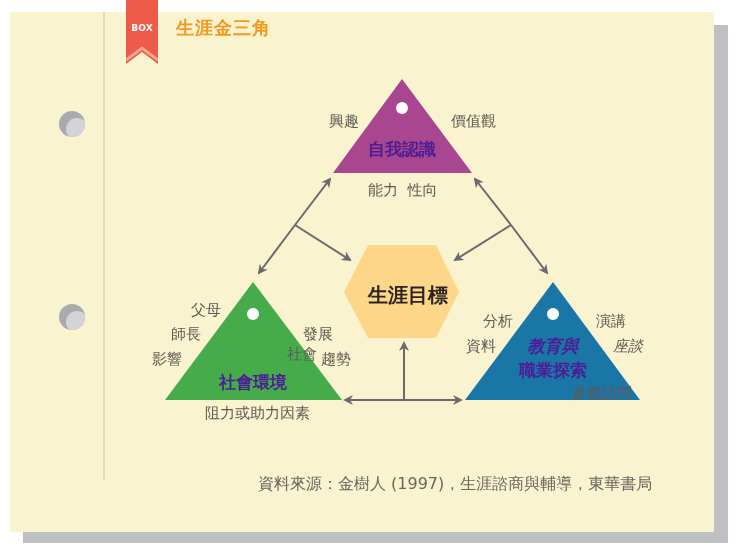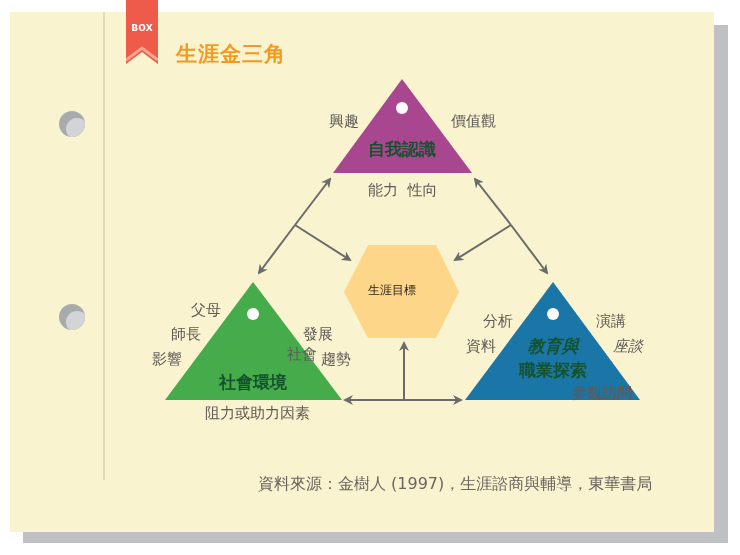--- a/index.html
+++ b/index.html
@@ -29,34 +29,34 @@
     border-radius: 50%; background: #D3D4D7;
   }
   .ribbon {
     position: absolute; left: 126px; top: 0; width: 32px; height: 64px;
   }
   .ribbon-label {
     position: absolute; left: 126px; top: 23px; width: 32px; text-align: center;
     color: #fff; font-size: 9px; font-weight: bold; letter-spacing: 0.2px;
   }
   .box-title {
-    position: absolute; left: 176px; top: 40px;
-    color: #F39A1E; font-size: 21px; font-weight: bold; letter-spacing: 1px;
+    position: absolute; left: 176px; top: 16px;
+    color: #F39A1E; font-size: 18px; font-weight: bold; letter-spacing: 1px;
   }
   svg.diagram { position: absolute; left: 0; top: 0; }
   .lbl {
     position: absolute; color: #5E5A55; font-size: 15px; white-space: nowrap;
   }
   .tri-title {
-    position: absolute; color: #14532d; font-size: 17px; font-weight: bold;
+    position: absolute; color: #4c1d95; font-size: 17px; font-weight: bold;
     font-family: "DejaVu Serif", "Liberation Serif", serif; text-align: center;
     white-space: nowrap; line-height: 22px;
   }
   .hex-title {
-    position: absolute; color: #2A2520; font-size: 12px; font-weight: normal;
+    position: absolute; color: #2A2520; font-size: 20px; font-weight: bold;
     white-space: nowrap;
   }
   .source {
     position: absolute; left: 258px; top: 474px; color: #6A6560; font-size: 16px;
     white-space: nowrap;
   }
 </style>
 </head>
 <body>
 

